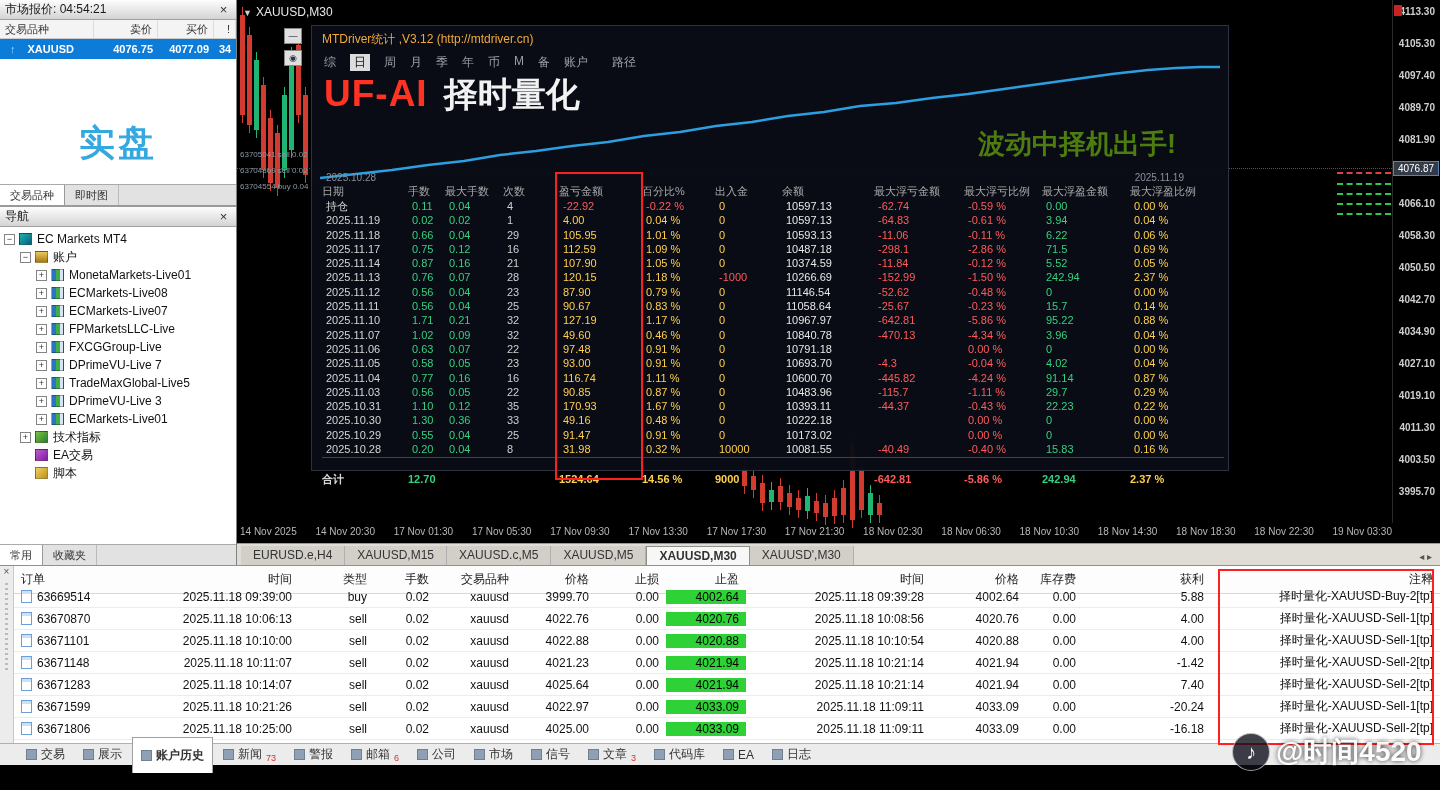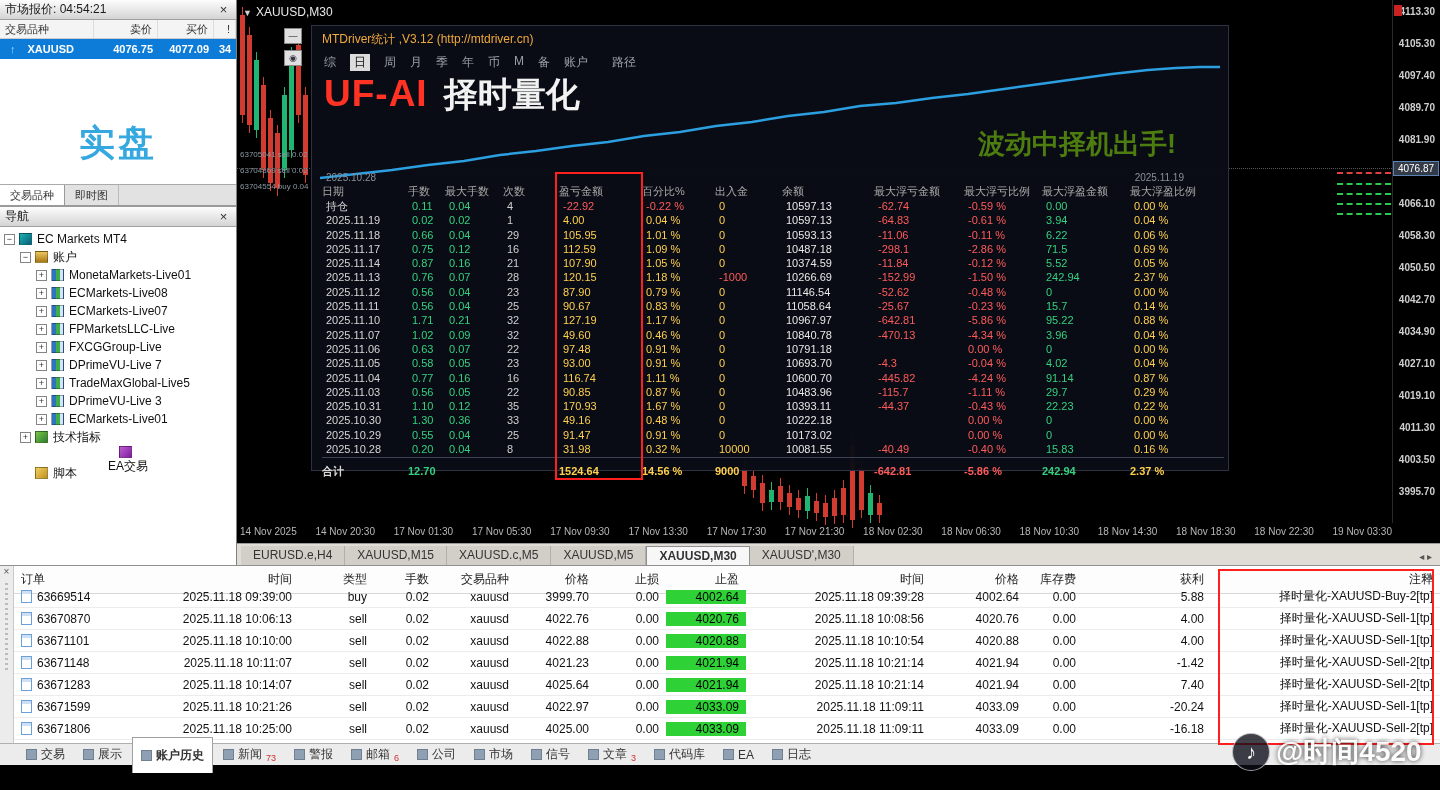--- a/index.html
+++ b/index.html
@@ -62,21 +62,21 @@
   .brand { position:absolute; left:12px; top:46px; display:flex; align-items:baseline; gap:16px; z-index:3; }
   .brand-name { font-size:37px; font-weight:bold; color:#ff3224; letter-spacing:1px; }
   .brand-cn { font-size:34px; color:#f2f2f2; font-weight:bold; }
   .slogan { position:absolute; right:52px; top:100px; font-size:27px; font-weight:bold; color:#4d7c0f; z-index:3; }
   .curve-date { position:absolute; top:146px; font-size:10px; color:#8a8f98; z-index:3; }
   .cd-start { left:14px; } .cd-end { right:44px; }
   .s-grid { display:grid; grid-template-columns:86px 37px 58px 56px 83px 73px 67px 92px 90px 78px 88px 1fr; }
   .stats-head { position:absolute; left:10px; right:4px; top:158px; font-size:11px; color:#a8a8a8; }
   .stats-rows { position:absolute; left:14px; right:4px; top:173px; }
   .s-row { height:14.3px; font-size:11px; line-height:14px; white-space:nowrap; }
-  .stats-total { position:absolute; left:10px; right:4px; top:431px; border-top:1px solid #3c4254; padding-top:6px; font-weight:bold; }
+  .stats-total { position:absolute; left:10px; right:4px; top:431px; border-top:1px solid #3c4254; padding-top:14px; font-weight:bold; }
   .c-lbl{color:#d6d6d6} .c-grn{color:#35d07f} .c-dim{color:#cfcfcf} .c-yel{color:#ffd04d} .c-wht{color:#e8e8e8} .c-red{color:#ff5b5b}
   .hl { position:absolute; border:2px solid #ff1f1f; z-index:7; }
   #hl-pl { left:318px; top:172px; width:88px; height:308px; }
 
   
   .ctabs { position:absolute; left:237px; top:543px; width:1203px; height:22px; background:#e0ddd6; border-top:1px solid #999; display:flex; align-items:flex-end; font-size:12px; color:#333; padding-left:4px; }
   .ctab { padding:2px 12px; height:19px; border-right:1px solid #b0b0b0; background:#d2cfc8; white-space:nowrap; }
   .ctab.active { background:#f7f7f7; font-weight:bold; border:1px solid #8f8f8f; border-bottom:none; }
   .ctab-arrows { margin-left:auto; padding:0 8px 3px 0; color:#555; font-size:10px; }
 
@@ -210,31 +210,35 @@
           <div class="tree-row" style="padding-left: 36px;">
             <span class="expander">+</span>
             <span class="t-icon ico-account"></span>
             <span>ECMarkets-Live01</span>
           </div>
           <div class="tree-row" style="padding-left: 20px;">
             <span class="expander">+</span>
             <span class="t-icon ico-ind"></span>
             <span>技术指标</span>
           </div>
-          <div class="tree-row" style="padding-left: 20px; flex-direction: column;">
+          <div class="tree-row" style="padding-left: 20px;">
             <span class="exp-sp"></span>
             <span class="t-icon ico-ea"></span>
             <span>EA交易</span>
           </div>
           <div class="tree-row" style="padding-left: 20px;">
             <span class="exp-sp"></span>
             <span class="t-icon ico-script"></span>
             <span>脚本</span>
           </div>
         </div>
+      <div class="ltabs">
+        <span class="ltab active">常用</span>
+        <span class="ltab">收藏夹</span>
+      </div>
     </section>
   </div>
 
   <div class="chart">
     <div id="candles">
         <div class="candle" style="left: 3px; top: 15px; height: 100px; background: rgb(210, 59, 47);">
           <div class="wick" style="top: -8px; height: 116px; background: rgb(210, 59, 47);"></div>
         </div>
         <div class="candle" style="left: 10px; top: 35px; height: 90px; background: rgb(210, 59, 47);">
           <div class="wick" style="top: -8px; height: 106px; background: rgb(210, 59, 47);"></div>

